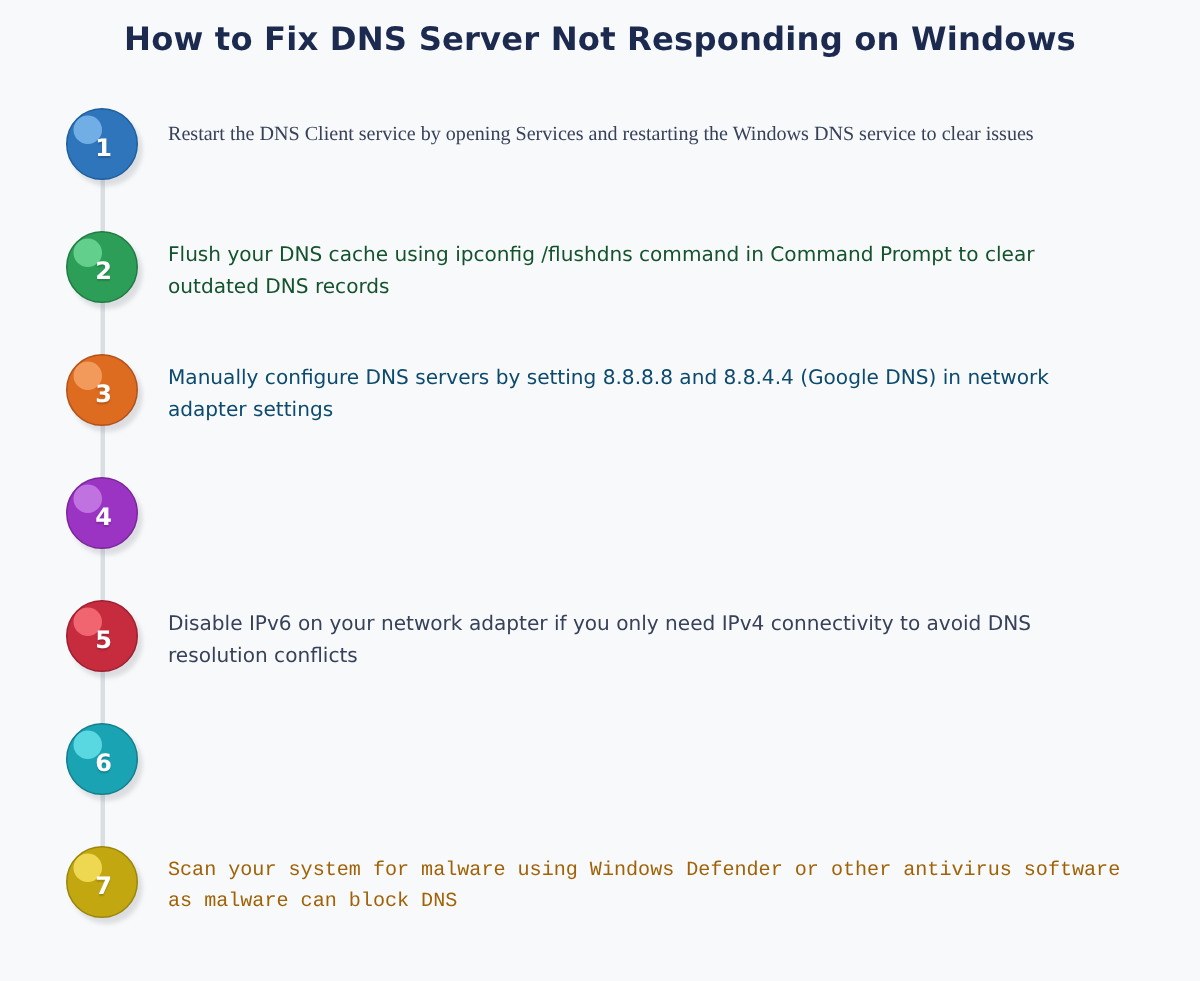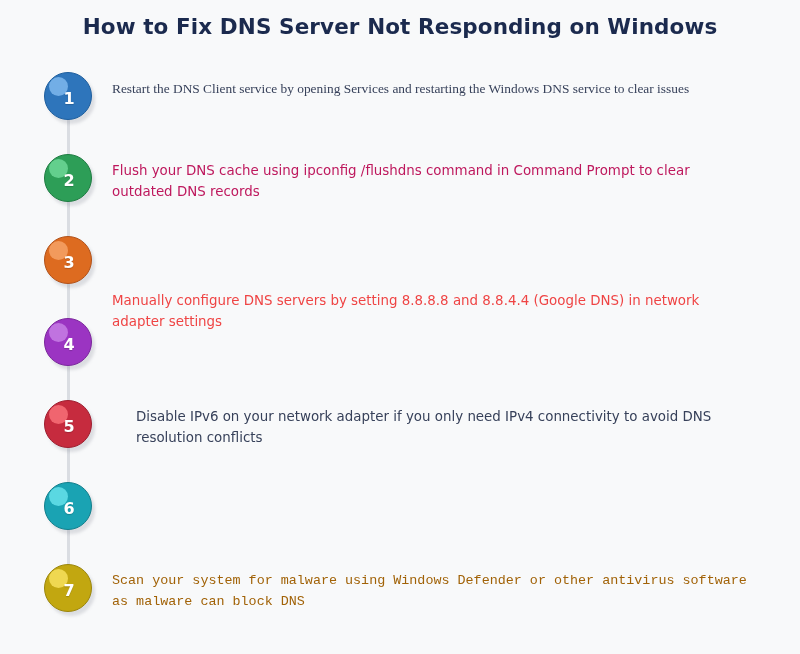--- a/index.html
+++ b/index.html
@@ -137,53 +137,53 @@
     </div>
 
     <div class="step">
       <div class="badge-wrap">
         <div class="badge-shadow"></div>
         <div class="badge" style="background: rgb(45, 158, 87); border-color: rgb(31, 124, 66);">
           <div class="gloss" style="background: rgb(99, 207, 141);"></div>
           <div class="num">2</div>
         </div>
       </div>
-      <div class="step-text" style="color: #be185d;">Flush your DNS cache using ipconfig /flushdns command in Command Prompt to clear outdated DNS records</div>
+      <div class="step-text" style="color: #14532d;">Flush your DNS cache using ipconfig /flushdns command in Command Prompt to clear outdated DNS records</div>
     </div>
 
     <div class="step">
       <div class="badge-wrap">
         <div class="badge-shadow"></div>
         <div class="badge" style="background: rgb(221, 107, 32); border-color: rgb(178, 82, 26);">
           <div class="gloss" style="background: rgb(242, 154, 92);"></div>
           <div class="num">3</div>
         </div>
       </div>
-      <div class="step-text" style="color: #ef4444; margin-top: 48px;">Manually configure DNS servers by setting 8.8.8.8 and 8.8.4.4 (Google DNS) in network adapter settings</div>
+      <div class="step-text" style="color: #0c4a6e;">Manually configure DNS servers by setting 8.8.8.8 and 8.8.4.4 (Google DNS) in network adapter settings</div>
     </div>
 
     <div class="step">
       <div class="badge-wrap">
         <div class="badge-shadow"></div>
         <div class="badge" style="background: rgb(155, 52, 194); border-color: rgb(123, 39, 156);">
           <div class="gloss" style="background: rgb(192, 115, 224);"></div>
           <div class="num">4</div>
         </div>
       </div>
     </div>
 
     <div class="step">
       <div class="badge-wrap">
         <div class="badge-shadow"></div>
         <div class="badge" style="background: rgb(198, 43, 62); border-color: rgb(158, 31, 48);">
           <div class="gloss" style="background: rgb(240, 101, 111);"></div>
           <div class="num">5</div>
         </div>
       </div>
-      <div class="step-text" style="color: rgb(55, 65, 90); margin-left: 24px;">Disable IPv6 on your network adapter if you only need IPv4 connectivity to avoid DNS resolution conflicts</div>
+      <div class="step-text" style="color: rgb(55, 65, 90);">Disable IPv6 on your network adapter if you only need IPv4 connectivity to avoid DNS resolution conflicts</div>
     </div>
 
     <div class="step">
       <div class="badge-wrap">
         <div class="badge-shadow"></div>
         <div class="badge" style="background: rgb(26, 163, 179); border-color: rgb(19, 127, 140);">
           <div class="gloss" style="background: rgb(90, 216, 226);"></div>
           <div class="num">6</div>
         </div>
       </div>

